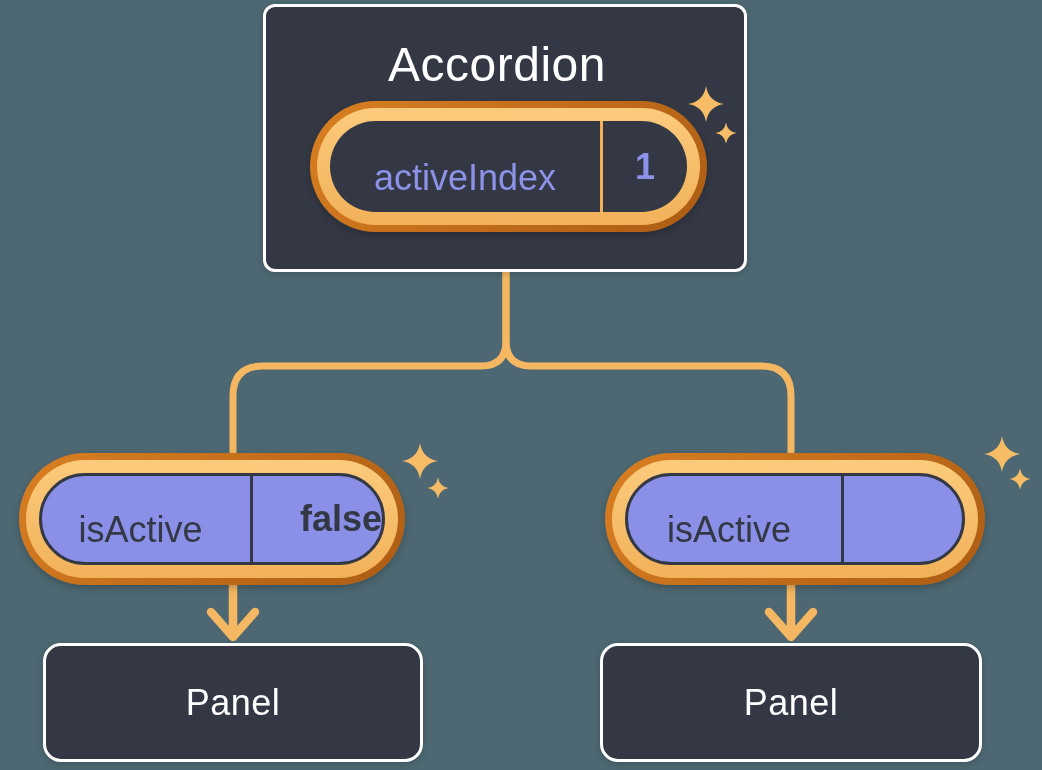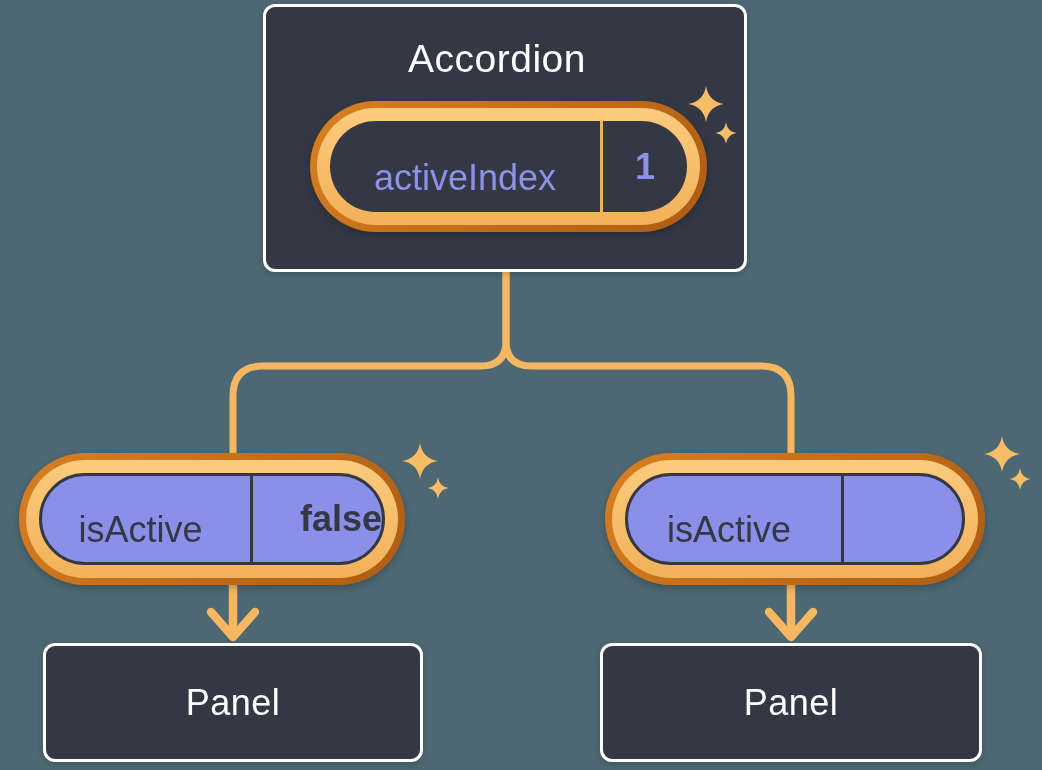--- a/index.html
+++ b/index.html
@@ -20,28 +20,28 @@
   html,body{margin:0;padding:0;background:var(--bg);}
   .stage{
     position:relative;width:1042px;height:770px;background:var(--bg);
     font-family:"Liberation Sans","DejaVu Sans",sans-serif;overflow:hidden;
   }
   .connector-layer,.sparkle-layer{position:absolute;left:0;top:0;width:1042px;height:770px;}
   .connector-layer{z-index:1;}
   .sparkle-layer{z-index:6;pointer-events:none;}
   .node{
     position:absolute;background:var(--node-fill);border:3px solid var(--node-border);
-    box-sizing:border-box;border-radius:12px;z-index:2;
+    box-sizing:border-box;border-radius:18px;z-index:2;
     box-shadow:0 2px 6px rgba(0,0,0,0.18);
     color:var(--node-text);
   }
   .node-accordion{left:263px;top:4px;width:484px;height:268px;border-radius:12px;}
   .node-title{
     position:absolute;left:0;right:16px;top:30px;text-align:center;
-    font-size:39px;font-weight:500;letter-spacing:0.5px;color:var(--node-text);
+    font-size:48px;font-weight:500;letter-spacing:0.5px;color:var(--node-text);
   }
   .node-panel{display:flex;align-items:center;justify-content:center;}
   .node-panel .panel-title{font-size:36px;font-weight:500;letter-spacing:0.5px;}
   .panel-left{left:43px;top:643px;width:380px;height:119px;}
   .panel-right{left:600px;top:643px;width:382px;height:119px;}
 
   .ring-outer{
     position:absolute;border-radius:999px;box-sizing:border-box;padding:7px;
     background:linear-gradient(135deg,var(--ring-orange-1),var(--ring-orange-2));
     z-index:4;box-shadow:0 3px 7px rgba(0,0,0,0.22);

